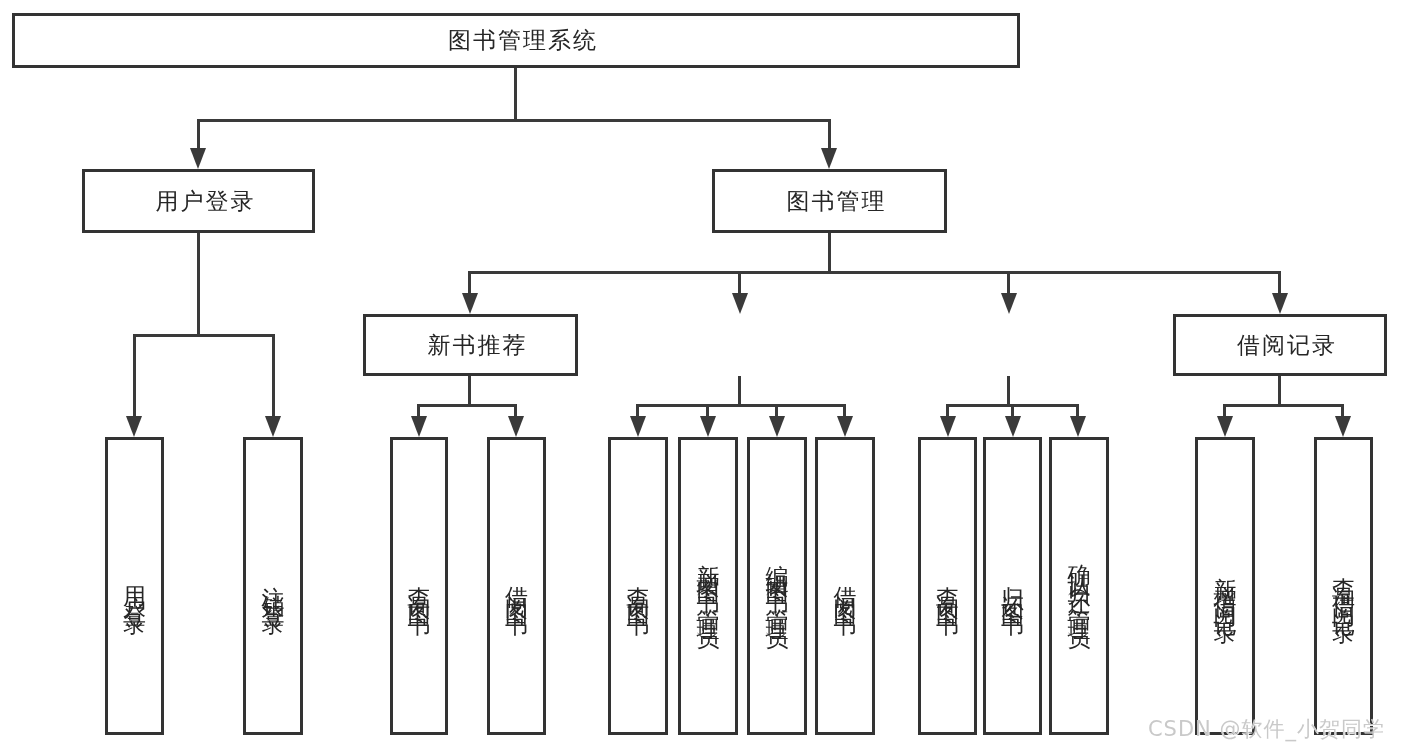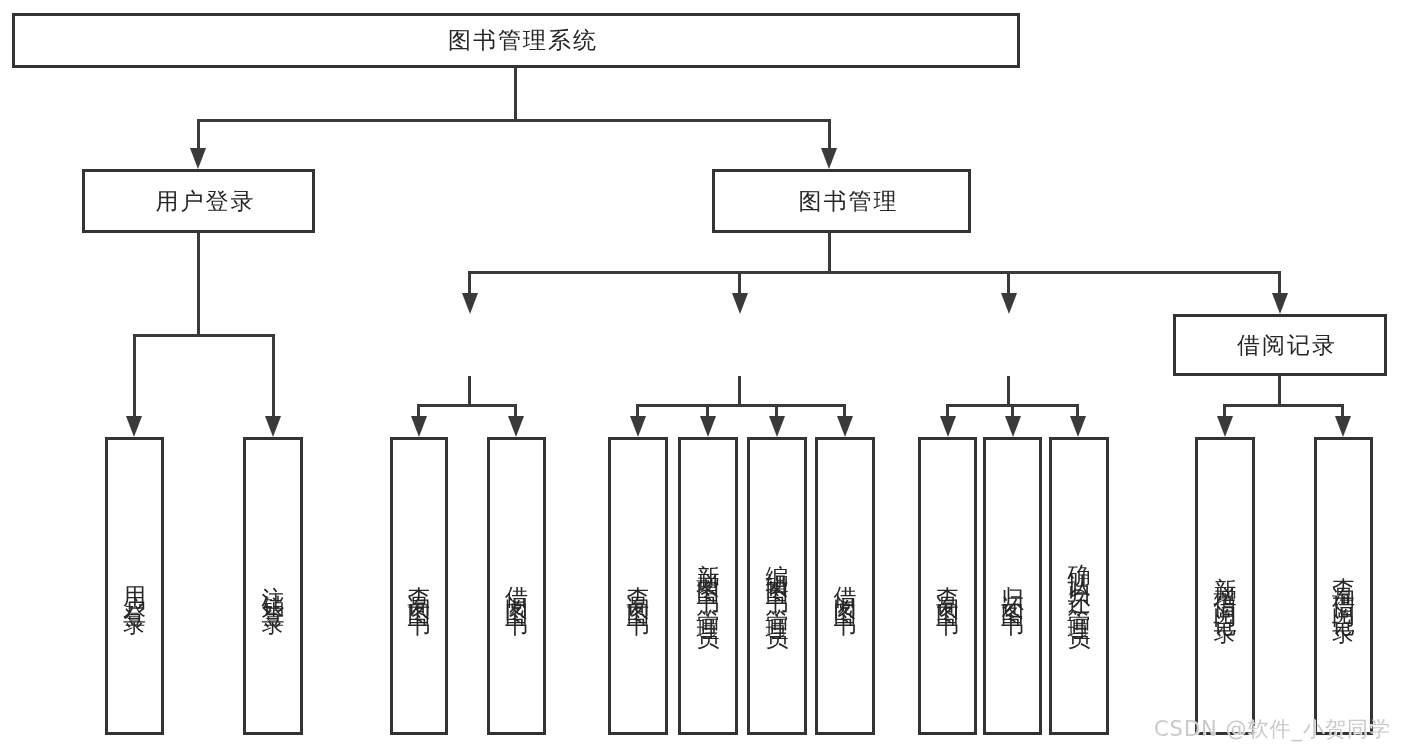--- a/index.html
+++ b/index.html
@@ -38,21 +38,21 @@
   .arrow {
     position: absolute;
     width: 0; height: 0;
     border-left: 8px solid transparent;
     border-right: 8px solid transparent;
     border-top: 21px solid #3a3a3a;
   }
 
   .watermark {
     position: absolute;
-    right: 14px;
+    right: 20px;
     bottom: 4px;
     font-size: 21px;
     color: #c9c9c9;
     text-shadow: 1px 1px 0 rgba(255,255,255,0.9);
     letter-spacing: 1px;
     z-index: 5;
     pointer-events: none;
   }
 </style>
 </head>
@@ -60,24 +60,27 @@
 
 <div class="canvas">
 
   <div class="node hbox" style="left:12px; top:13px; width:1008px; height:55px;">
     <span>图书管理系统</span>
   </div>
 
   <div class="node hbox" style="left:82px; top:169px; width:233px; height:64px;">
     <span>用户登录</span>
   </div>
-  <div class="node hbox" style="left:712px; top:169px; width:259px; height:64px;text-align:center;">
+  <div class="node hbox" style="left:712px; top:169px; width:235px; height:64px;text-align:center;">
     <span>图书管理</span>
   </div>
 
+  <div class="node hbox" style="left:363px; top:314px; width:215px; height:62px;">
+    <span>新书推荐</span>
+  </div>
   <div class="node hbox" style="left:1173px; top:314px; width:214px; height:62px;">
     <span>借阅记录</span>
   </div>
 
   <div class="node vbox" style="left:105px; top:437px; width:59px; height:298px;">
     <span class="vtext">用户登录</span>
   </div>
   <div class="node vbox" style="left:243px; top:437px; width:60px; height:298px;">
     <span class="vtext">注销登录</span>
   </div>

